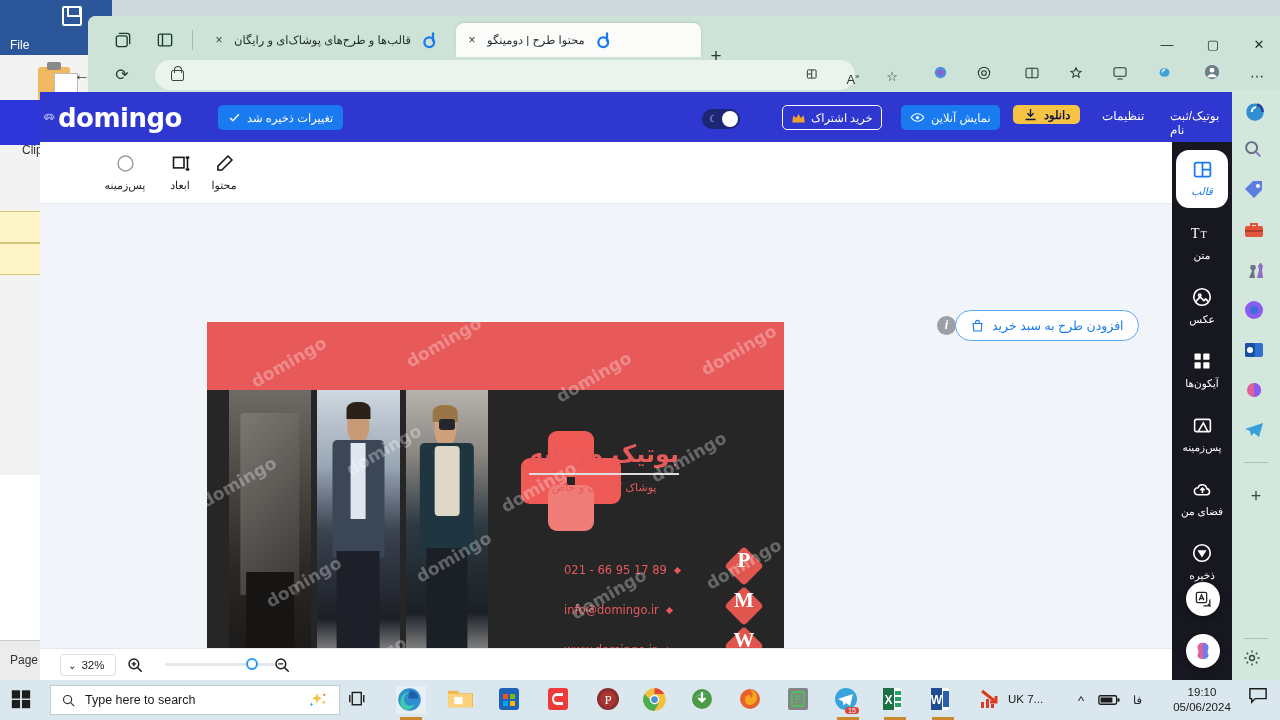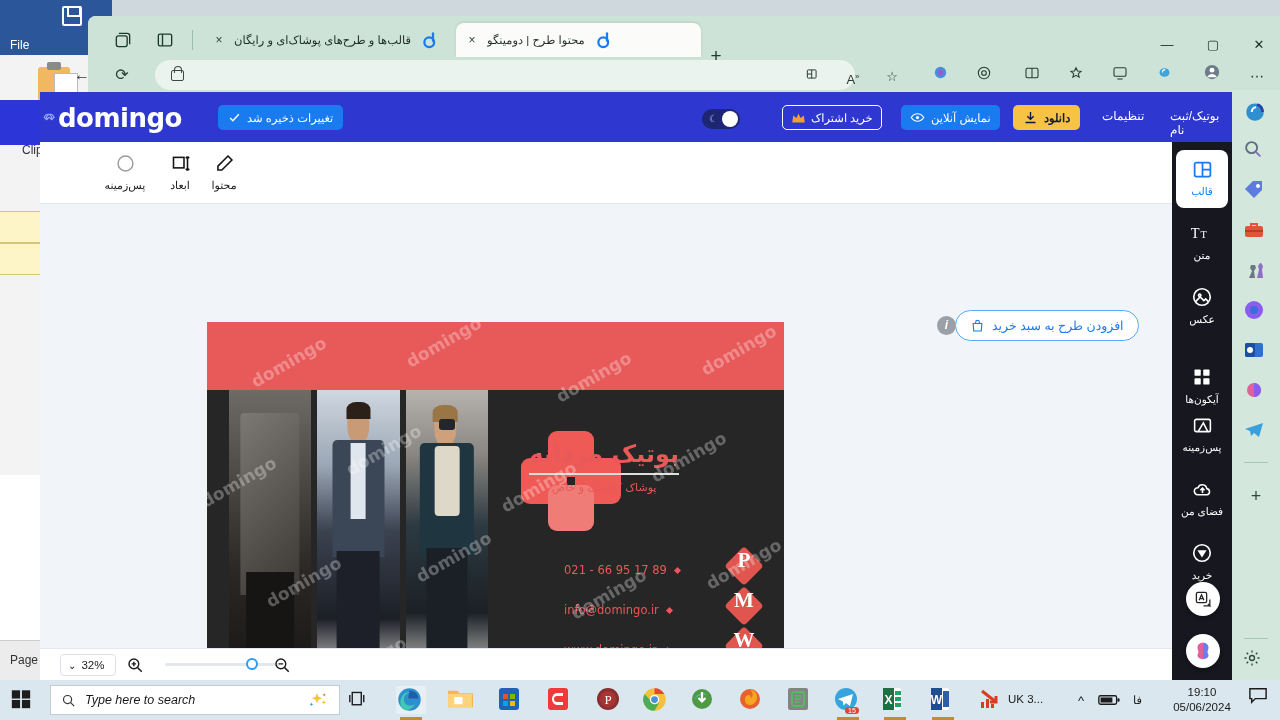--- a/index.html
+++ b/index.html
@@ -77,21 +77,21 @@
   .dm-toggle .knob { position:absolute; right:2px; top:2px; width:16px; height:16px; border-radius:50%; background:#fff;}
   .dm-toggle .moon { position:absolute; left:7px; top:4px; width:10px; height:11px; color:#cfd6ff; font-size:10px; line-height:11px;}
 
   .sub-btn { position:absolute; left:742px; top:13px; height:25px; border:1px solid #fff; border-radius:5px; display:flex; align-items:center; padding:0 8px; gap:5px; direction:rtl;}
   .sub-btn span { font-size:11.5px; color:#fff;font-family:Liberation Serif, serif; }
   .crown { width:15px; height:12px; position:relative; }
 
   .preview-btn { position:absolute; left:861px; top:13px; height:25px; background:#1a7af0; border-radius:5px; display:flex; align-items:center; padding:0 9px; gap:6px; direction:rtl;}
   .preview-btn span { font-size:11.5px; color:#fff; }
 
-  .dl-btn { position:absolute; left:973px; top:13px; height:25px; background:#f6c344; border-radius:5px; display:flex; align-items:center; padding:0 10px; gap:6px; direction:rtl;}
+  .dl-btn { position:absolute; left:973px; top:13px; height:19px; background:#f6c344; border-radius:5px; display:flex; align-items:center; padding:0 10px; gap:6px; direction:rtl;}
   .dl-btn span { font-size:11.5px; color:#10163d; font-weight:bold;}
 
   .top-link { position:absolute; top:17px; font-size:12px; color:#fff; }
 
   .app-subbar { position:absolute; left:0; top:50px; width:1132px; height:62px; background:#fff; border-bottom:1px solid #e3e7ef;}
   .tool { position:absolute; top:9px; width:56px; text-align:center; }
   .tool .ic { height:24px; display:flex; align-items:center; justify-content:center; color:#1c1c1c; }
   .tool .lb { font-size:11px; color:#1c1c1c; margin-top:4px; }
 
   .canvas-area { position:absolute; left:0; top:112px; width:1132px; height:476px; background:#f1f4f9; }
@@ -134,30 +134,30 @@
   .zoom-pct { position:absolute; left:20px; top:5px; height:22px; min-width:56px; border:1px solid #dcdfe6; border-radius:4px; display:flex; align-items:center; gap:5px; padding:0 7px; font-size:11.5px; color:#222;}
   .z-ic { position:absolute; top:7px; width:18px; height:18px; color:#222; }
   .z-track { position:absolute; left:125px; top:14px; width:115px; height:3px; background:#e4e7ec; border-radius:2px;}
   .z-handle { position:absolute; left:206px; top:9px; width:12px; height:12px; border-radius:50%; border:2px solid #2f9cf2; background:#fff;}
 
   
   .rsidebar { position:absolute; left:1132px; top:50px; width:60px; height:538px; background:#16171f;}
   .rs-item { position:absolute; left:4px; width:52px; height:58px; text-align:center; }
   .rs-item .ic { height:28px; display:flex; align-items:center; justify-content:center; margin-top:5px;}
   .rs-item .lb { font-size:10.5px; margin-top:2px; }
-  .rs-item.active { background:#fff; border-radius:8px; }
+  .rs-item.active { background:#fff; border-radius:13px;font-style:italic; }
   .rs-item.active .lb { color:#1a7af0; }
   .rs-item .lb { color:#fff; }
   .fab2 { position:absolute; left:14px; width:34px; height:34px; border-radius:50%; background:#fff; display:flex; align-items:center; justify-content:center; box-shadow:0 2px 5px rgba(0,0,0,.3);}
 
   
   .taskbar { position:absolute; left:0; top:680px; width:1280px; height:40px; background:#dbe7ef; }
   .tb-start { position:absolute; left:10px; top:8px; width:26px; height:24px; }
   .tb-search { position:absolute; left:50px; top:5px; width:290px; height:30px; background:#fff; border:1px solid #c3ccd3; display:flex; align-items:center; padding:0 10px; gap:9px;}
-  .tb-search .ph { font-size:12.5px; color:#1a1a1a;font-style:italic; }
+  .tb-search .ph { font-size:12.5px; color:#1a1a1a; }
   .tb-taskview { position:absolute; left:348px; top:10px; width:22px; height:20px;}
   .tb-app { position:absolute; top:6px; width:30px; height:28px; }
   .tb-app.run:after { content:""; position:absolute; left:4px; bottom:-6px; width:22px; height:3px; background:#c98a2d;}
   .tb-app.active { background:#e7eff5; }
   .tray-text { position:absolute; top:13px; font-size:11.5px; color:#1a1a1a;}
   .clock { position:absolute; left:1164px; top:5px; width:76px; text-align:center; font-size:11.5px; color:#1a1a1a; line-height:15px;}
 </style>
 </head>
 <body>
 
@@ -578,21 +578,21 @@
       <div class="rs-item" style="top:136px">
         <div class="ic">
           <svg width="22" height="22" viewBox="0 0 24 24" fill="none" stroke="#fff" stroke-width="1.8">
               <circle cx="12" cy="12" r="9"></circle>
               <circle cx="9.5" cy="10" r="1.3"></circle>
               <path d="M5 17l5-5 4 4 2-2 3 3"></path>
             </svg>
         </div>
         <div class="lb">عکس</div>
       </div>
-      <div class="rs-item" style="top:216px">
+      <div class="rs-item" style="top:200px">
         <div class="ic">
           <svg width="20" height="20" viewBox="0 0 24 24" fill="#fff">
               <rect x="3" y="3" width="7.5" height="7.5" rx="1"></rect>
               <rect x="13.5" y="3" width="7.5" height="7.5" rx="1"></rect>
               <rect x="3" y="13.5" width="7.5" height="7.5" rx="1"></rect>
               <rect x="13.5" y="13.5" width="7.5" height="7.5" rx="1"></rect>
             </svg>
         </div>
         <div class="lb">آیکون‌ها</div>
       </div>
@@ -614,21 +614,21 @@
         </div>
         <div class="lb">فضای من</div>
       </div>
       <div class="rs-item" style="top:392px">
         <div class="ic">
           <svg width="22" height="22" viewBox="0 0 24 24" fill="none" stroke="#fff" stroke-width="1.8">
               <circle cx="12" cy="12" r="9"></circle>
               <path d="M7 9h10l-5 8z" fill="#fff" stroke="none"></path>
             </svg>
         </div>
-        <div class="lb">خرید</div>
+        <div class="lb">ذخیره</div>
       </div>
 
       <div class="fab2" style="top:440px">
         <svg width="19" height="19" viewBox="0 0 24 24" fill="none" stroke="#222" stroke-width="1.6">
             <rect x="3" y="3" width="13" height="13" rx="2"></rect>
             <path d="M6.5 13l3-7 3 7M7.4 11h4.2"></path>
             <path d="M21 21l-3.5-3.5M20 12v8h-8"></path>
           </svg>
       </div>
       <div class="fab2" style="top:492px">
@@ -764,21 +764,21 @@
 
     <div class="tb-app" style="left:978px">
       <svg width="26" height="24" viewBox="0 0 26 24">
           <path d="M4 5l14 11" stroke="#d93c20" stroke-width="3" fill="none"></path>
           <path d="M18 10v6h-6" stroke="#d93c20" stroke-width="3" fill="none"></path>
           <rect x="3" y="16" width="3" height="6" fill="#d93c20"></rect>
           <rect x="8" y="13" width="3" height="9" fill="#d93c20"></rect>
           <rect x="13" y="18" width="3" height="4" fill="#d93c20"></rect>
         </svg>
     </div>
-    <div class="tray-text" style="left:1008px">UK 3...</div>
+    <div class="tray-text" style="left:1008px">UK 7...</div>
 
     <div class="tray-text" style="left:1078px; font-size:13px">^</div>
     <div class="tb-app" style="left:1098px">
       <svg width="22" height="14" viewBox="0 0 26 14" style="margin-top:7px">
           <rect x="1" y="2" width="21" height="10" rx="2" fill="none" stroke="#1c1c1c" stroke-width="1.6"></rect>
           <rect x="3" y="4" width="14" height="6" fill="#1c1c1c"></rect>
           <rect x="23" y="5" width="2.5" height="4" rx="1" fill="#1c1c1c"></rect>
         </svg>
     </div>
     <div class="tray-text" style="left:1133px">فا</div>

